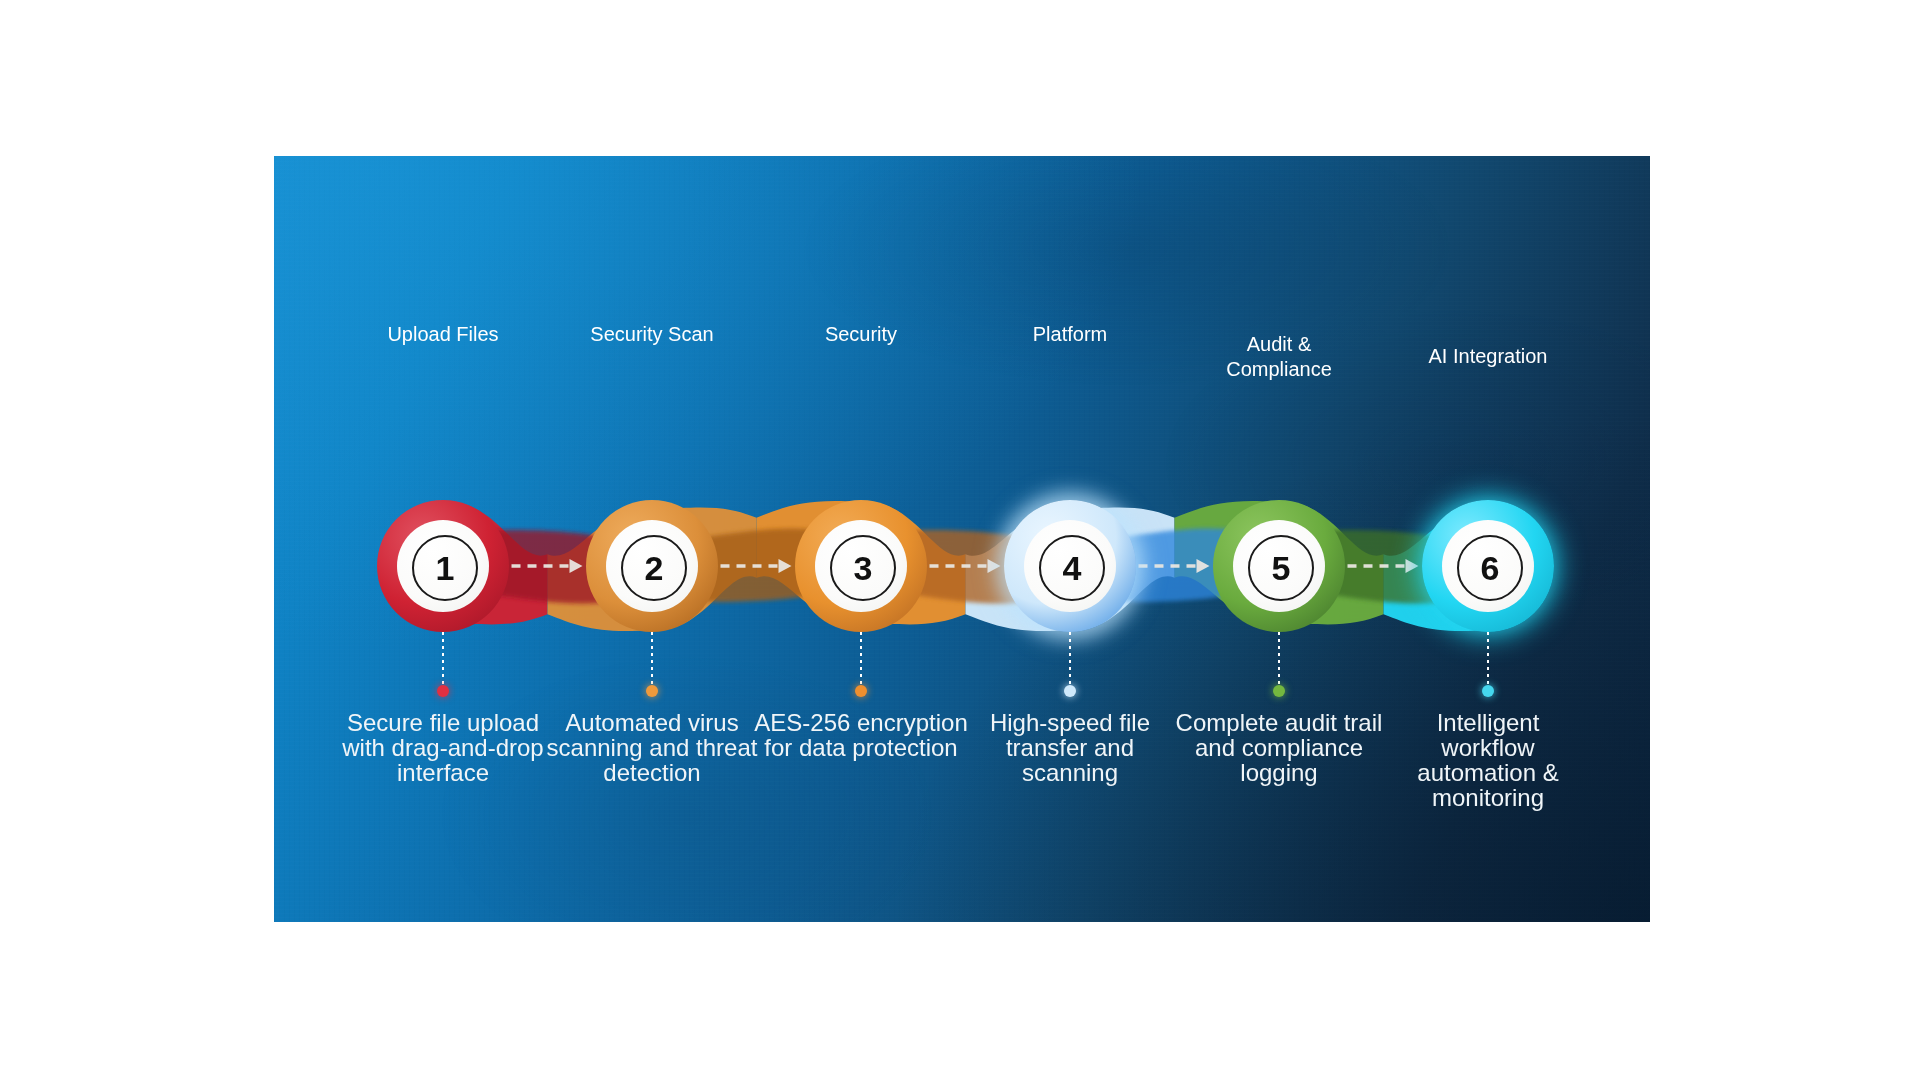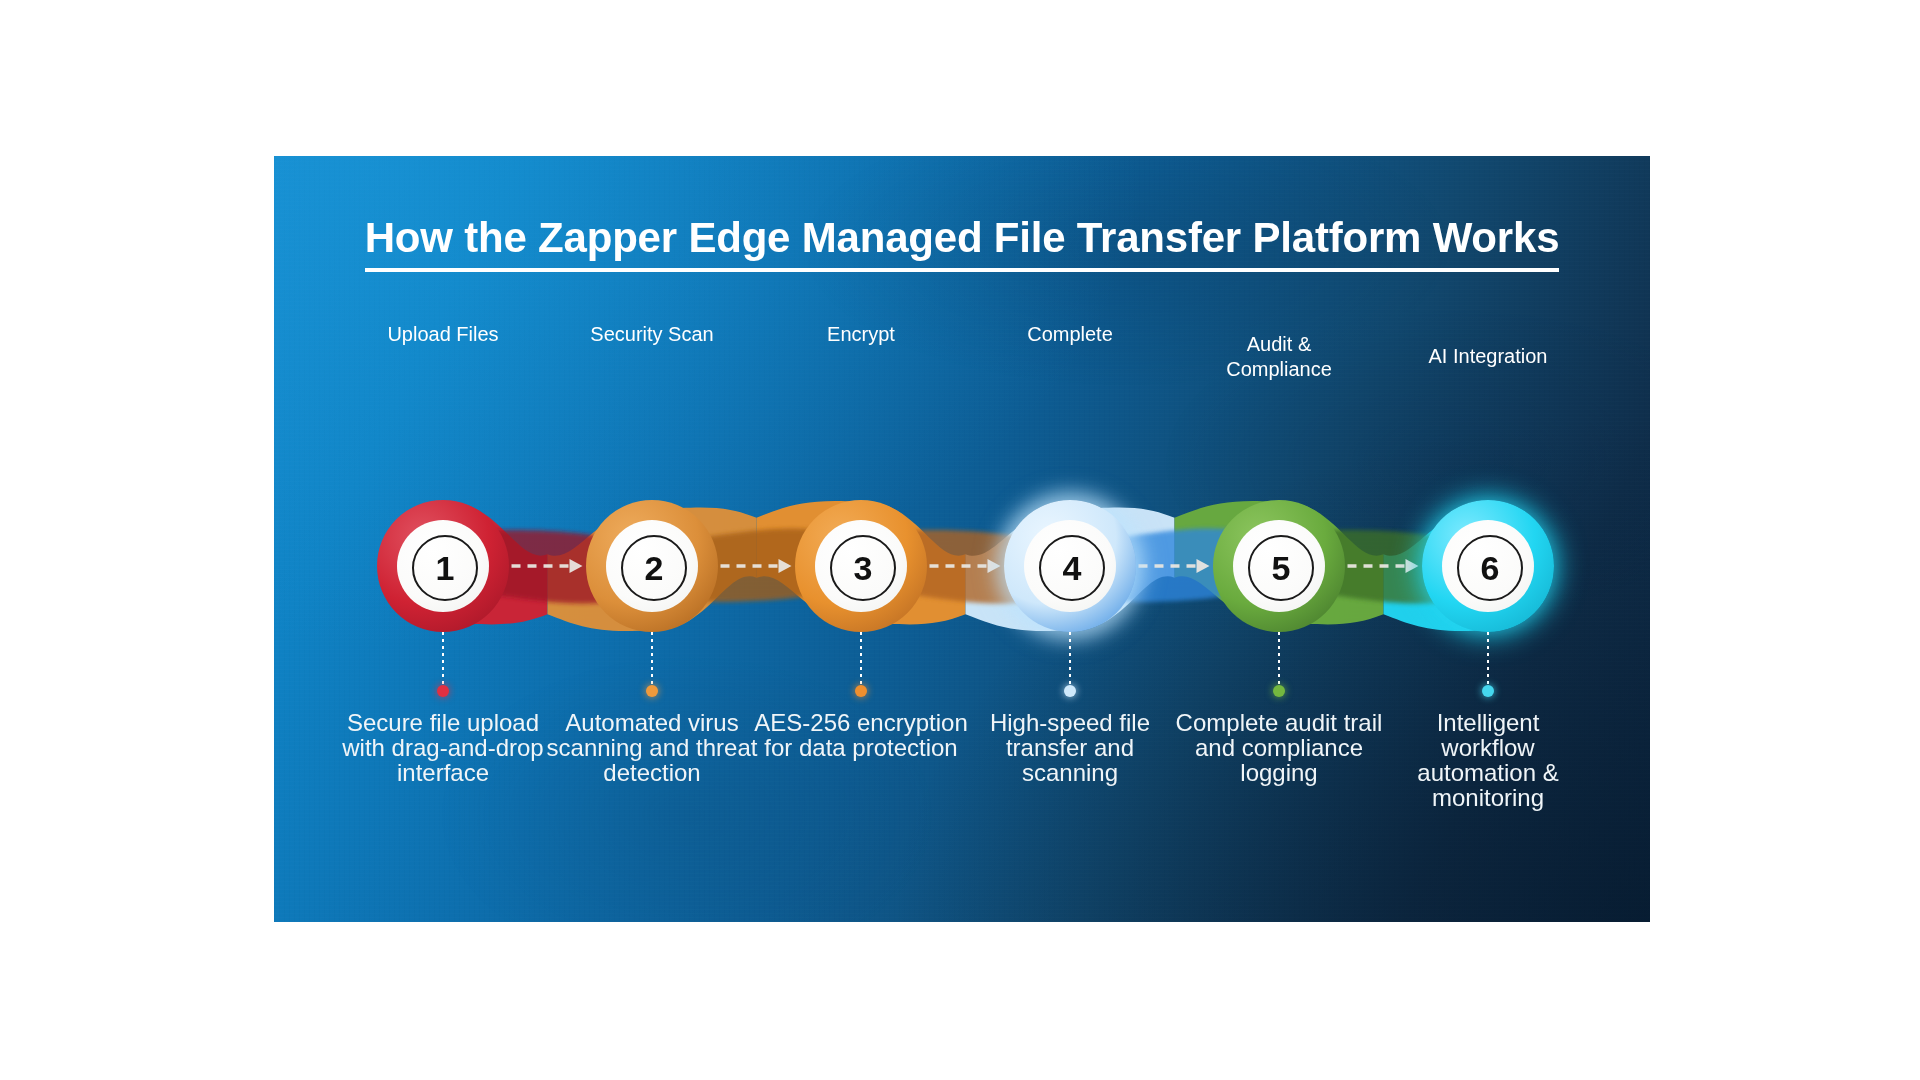--- a/index.html
+++ b/index.html
@@ -190,23 +190,20 @@
 
 <div id="canvas">
 
   <div id="infographic">
 
     <div class="bg-layer bg-base"></div>
     <div class="bg-layer bg-blobs"></div>
     <div class="bg-layer bg-noise"></div>
     <div class="bg-layer bg-vignette"></div>
 
-    <div id="title">
-      <span class="t-inner">How the Zapper Edge Managed File Transfer Platform Works</span>
-    </div>
 
     <svg id="flow" viewBox="0 0 1376 766" xmlns="http://www.w3.org/2000/svg">
       <defs>
         <filter id="soft" x="-30%" y="-30%" width="160%" height="160%">
           <feGaussianBlur stdDeviation="2.2"></feGaussianBlur>
         </filter>
         <filter id="glow6" x="-60%" y="-60%" width="220%" height="220%">
           <feGaussianBlur stdDeviation="9"></feGaussianBlur>
         </filter>
       </defs>
@@ -258,32 +255,32 @@
           <div class="node">
             <div class="ring" style="background: radial-gradient(circle at 34% 28%, rgb(238, 171, 92) 0%, rgb(220, 143, 58) 52%, rgb(164, 93, 24) 100%);"></div>
             <div class="inner-white"></div>
             <div class="num-circle">2</div>
           </div>
           <div class="drop-line"></div>
           <div class="drop-dot" style="background: rgb(239, 154, 60); box-shadow: rgba(239, 154, 60, 0.6) 0px 0px 7px 1px;"></div>
           <div class="step-desc">Automated virus scanning and threat detection</div>
         </div>
         <div class="step" style="left: 587px;">
-          <div class="step-label">Encrypt</div>
+          <div class="step-label">Security</div>
           <div class="node">
             <div class="ring" style="background: radial-gradient(circle at 34% 28%, rgb(242, 171, 85) 0%, rgb(232, 145, 46) 52%, rgb(176, 99, 32) 100%);"></div>
             <div class="inner-white"></div>
             <div class="num-circle">3</div>
           </div>
           <div class="drop-line"></div>
           <div class="drop-dot" style="background: rgb(239, 143, 46); box-shadow: rgba(239, 143, 46, 0.6) 0px 0px 7px 1px;"></div>
           <div class="step-desc">AES-256 encryption for data protection</div>
         </div>
         <div class="step" style="left: 796px;">
-          <div class="step-label">Complete</div>
+          <div class="step-label">Platform</div>
           <div class="node">
             <div class="ring" style="background: radial-gradient(circle at 34% 28%, rgb(234, 246, 255) 0%, rgb(207, 232, 251) 52%, rgb(47, 134, 221) 100%); box-shadow: rgba(180, 225, 255, 0.55) 0px 0px 22px 8px;"></div>
             <div class="inner-white"></div>
             <div class="num-circle">4</div>
           </div>
           <div class="drop-line"></div>
           <div class="drop-dot" style="background: rgb(207, 233, 251); box-shadow: rgba(207, 233, 251, 0.6) 0px 0px 7px 1px;"></div>
           <div class="step-desc">High-speed file transfer and scanning</div>
         </div>
         <div class="step" style="left: 1005px;">

